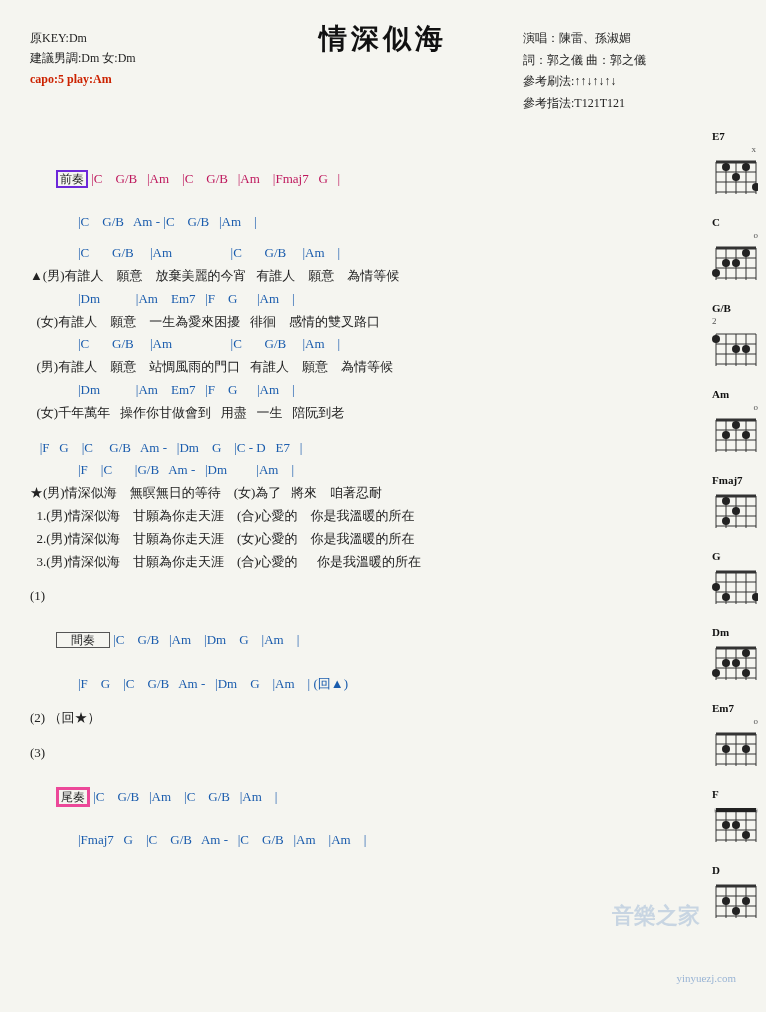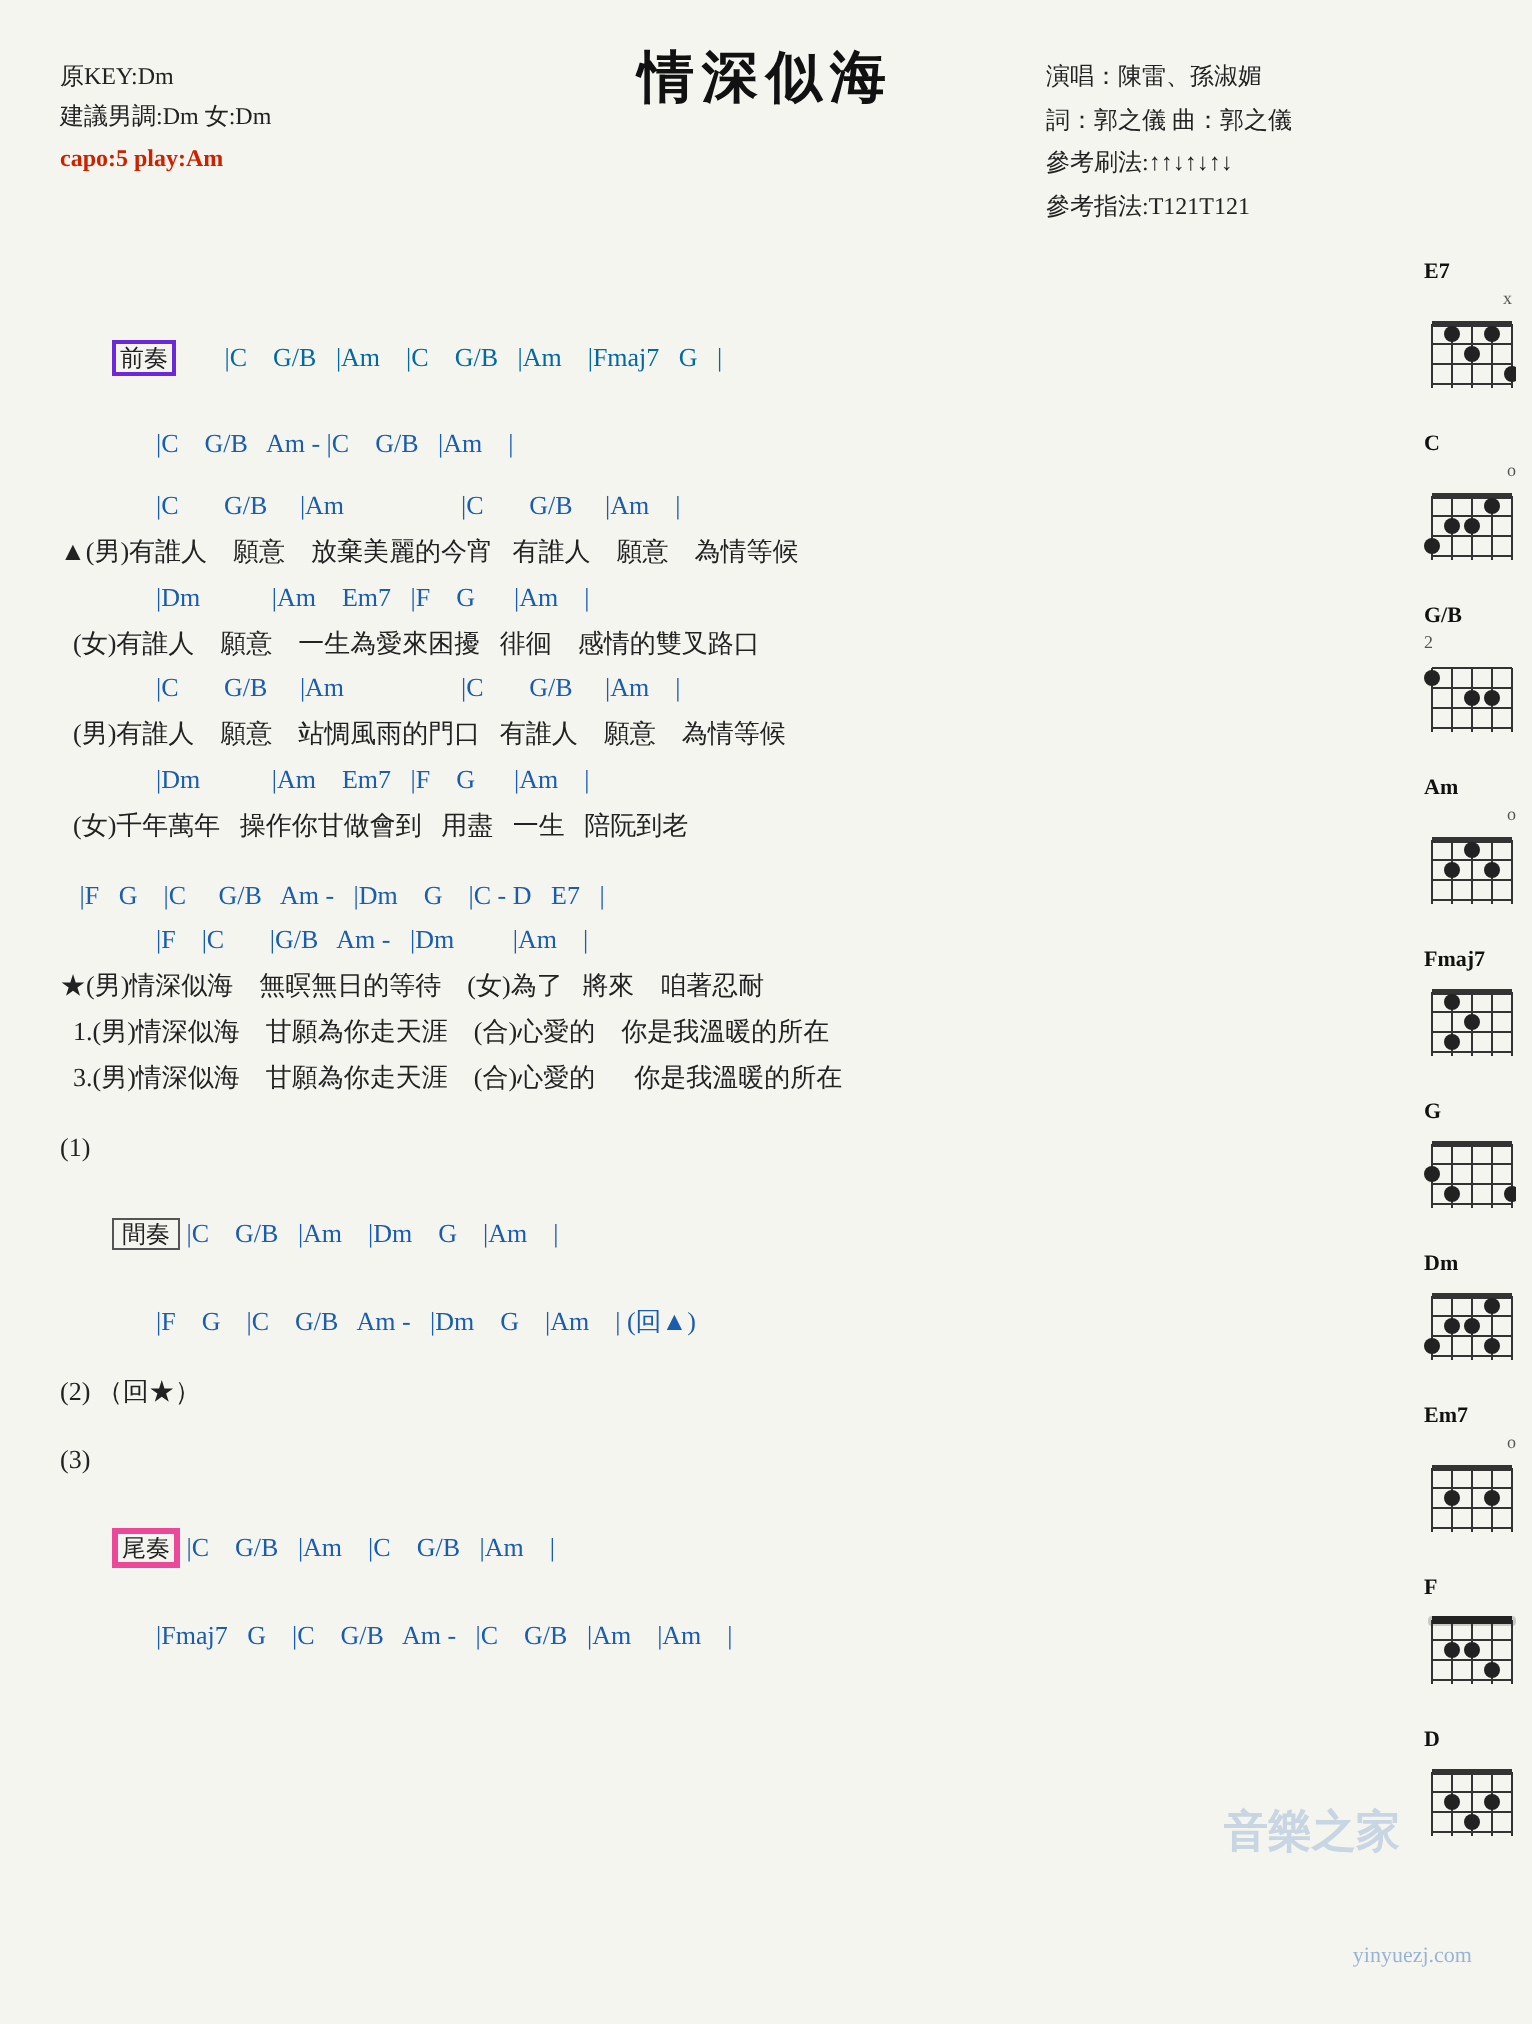--- a/index.html
+++ b/index.html
@@ -298,21 +298,21 @@
         <circle cx="24" cy="33" r="4" fill="#222"></circle>
       </svg>
     </div>
 
   </div>
 
   <div style="margin-top: 90px; margin-left: 20px; margin-right: 105px;">
 
     <div>
       <div class="section-line">
-        <span style="border:2px solid #6d28d9;padding:0 2px;font-size:12px;">前奏</span><span style="color:#0369a1;margin-left:21px;"> |C &nbsp;&nbsp; G/B &nbsp; |Am &nbsp;&nbsp; |C &nbsp;&nbsp; G/B &nbsp; |Am &nbsp;&nbsp; |Fmaj7 &nbsp; G &nbsp; |</span>
+        <span style="border:2px solid #6d28d9;padding:0 2px;font-size:12px;">前奏</span><span style="color:#be185d;"> |C &nbsp;&nbsp; G/B &nbsp; |Am &nbsp;&nbsp; |C &nbsp;&nbsp; G/B &nbsp; |Am &nbsp;&nbsp; |Fmaj7 &nbsp; G &nbsp; |</span>
       </div>
       <div class="section-line" style="color:#1a5cad;padding-left:48px;">|C &nbsp;&nbsp; G/B &nbsp; Am - |C &nbsp;&nbsp; G/B &nbsp; |Am &nbsp;&nbsp; |</div>
     </div>
 
     <div class="divider"></div>
 
     <div>
       <div class="section-line" style="color:#1a5cad;padding-left:48px;">|C &nbsp;&nbsp;&nbsp;&nbsp;&nbsp; G/B &nbsp;&nbsp;&nbsp; |Am &nbsp;&nbsp;&nbsp;&nbsp;&nbsp;&nbsp;&nbsp;&nbsp;&nbsp;&nbsp;&nbsp;&nbsp;&nbsp;&nbsp;&nbsp;&nbsp; |C &nbsp;&nbsp;&nbsp;&nbsp;&nbsp; G/B &nbsp;&nbsp;&nbsp; |Am &nbsp;&nbsp; |</div>
       <div class="section-line">▲(男)有誰人 &nbsp;&nbsp; 願意 &nbsp;&nbsp; 放棄美麗的今宵 &nbsp; 有誰人 &nbsp;&nbsp; 願意 &nbsp;&nbsp; 為情等候</div>
       <div class="section-line" style="color:#1a5cad;padding-left:48px;">|Dm &nbsp;&nbsp;&nbsp;&nbsp;&nbsp;&nbsp;&nbsp;&nbsp;&nbsp; |Am &nbsp;&nbsp; Em7 &nbsp; |F &nbsp;&nbsp; G &nbsp;&nbsp;&nbsp;&nbsp; |Am &nbsp;&nbsp; |</div>
@@ -323,29 +323,30 @@
       <div class="section-line">&nbsp; (女)千年萬年 &nbsp; 操作你甘做會到 &nbsp; 用盡 &nbsp; 一生 &nbsp; 陪阮到老</div>
     </div>
 
     <div class="divider" style="height:10px;"></div>
 
     <div>
       <div class="section-line" style="color:#1a5cad;">&nbsp;&nbsp; |F &nbsp; G &nbsp;&nbsp; |C &nbsp;&nbsp;&nbsp; G/B &nbsp; Am - &nbsp; |Dm &nbsp;&nbsp; G &nbsp;&nbsp; |C - D &nbsp; E7 &nbsp; |</div>
       <div class="section-line" style="color:#1a5cad;padding-left:48px;">|F &nbsp;&nbsp; |C &nbsp;&nbsp;&nbsp;&nbsp;&nbsp; |G/B &nbsp; Am - &nbsp; |Dm &nbsp;&nbsp;&nbsp;&nbsp;&nbsp;&nbsp;&nbsp; |Am &nbsp;&nbsp; |</div>
       <div class="section-line">★(男)情深似海 &nbsp;&nbsp; 無暝無日的等待 &nbsp;&nbsp; (女)為了 &nbsp; 將來 &nbsp;&nbsp; 咱著忍耐</div>
       <div class="section-line">&nbsp; 1.(男)情深似海 &nbsp;&nbsp; 甘願為你走天涯 &nbsp;&nbsp; (合)心愛的 &nbsp;&nbsp; 你是我溫暖的所在</div>
+      <div class="section-line">&nbsp; 2.(男)情深似海 &nbsp;&nbsp; 甘願為你走天涯 &nbsp;&nbsp; (女)心愛的 &nbsp;&nbsp; 你是我溫暖的所在</div>
       <div class="section-line">&nbsp; 3.(男)情深似海 &nbsp;&nbsp; 甘願為你走天涯 &nbsp;&nbsp; (合)心愛的 &nbsp;&nbsp;&nbsp;&nbsp; 你是我溫暖的所在</div>
     </div>
 
     <div class="divider" style="height:10px;"></div>
 
     <div>
       <div class="section-line">(1)</div>
       <div class="section-line">
-        <span style="border:1px solid #555;padding:0 4px;font-size:12px;">間奏</span><span style="color:#1a5cad;"> |C &nbsp;&nbsp; G/B &nbsp; |Am &nbsp;&nbsp; |Dm &nbsp;&nbsp; G &nbsp;&nbsp; |Am &nbsp;&nbsp; |</span>
+        <span style="border:1px solid #555;padding:0 14px;font-size:12px;">間奏</span><span style="color:#1a5cad;"> |C &nbsp;&nbsp; G/B &nbsp; |Am &nbsp;&nbsp; |Dm &nbsp;&nbsp; G &nbsp;&nbsp; |Am &nbsp;&nbsp; |</span>
       </div>
       <div class="section-line" style="color:#1a5cad;padding-left:48px;">|F &nbsp;&nbsp; G &nbsp;&nbsp; |C &nbsp;&nbsp; G/B &nbsp; Am - &nbsp; |Dm &nbsp;&nbsp; G &nbsp;&nbsp; |Am &nbsp;&nbsp; | (回▲)</div>
     </div>
 
     <div class="divider" style="height:10px;"></div>
 
     <div>
       <div class="section-line">(2) （回★）</div>
     </div>
 

